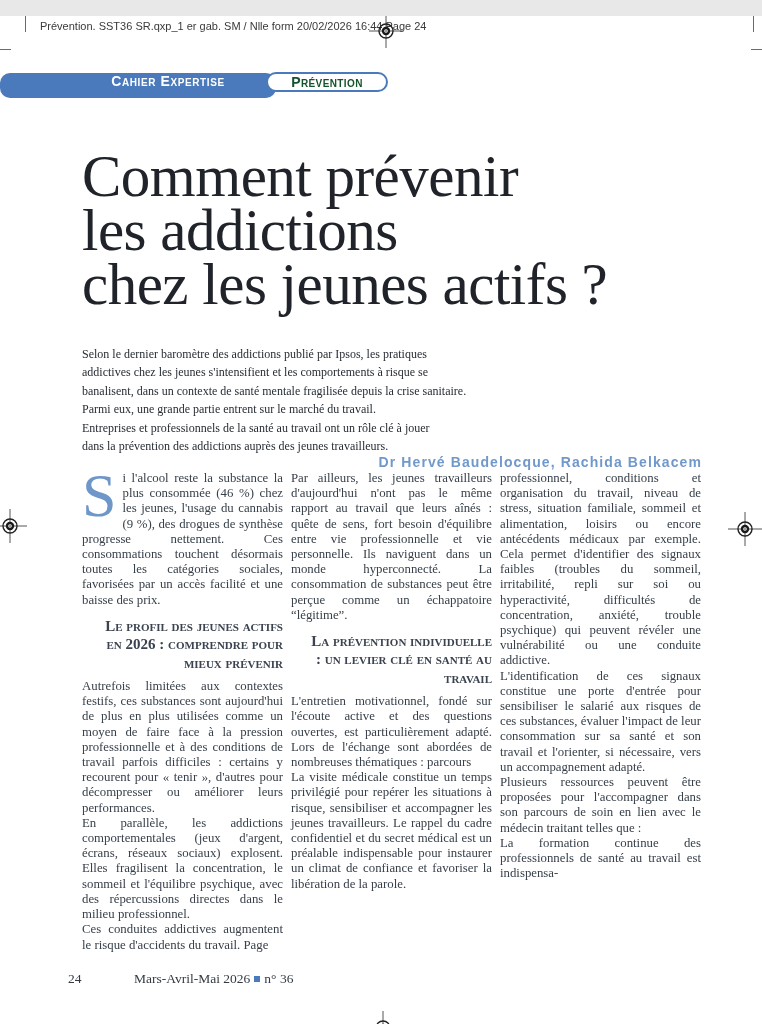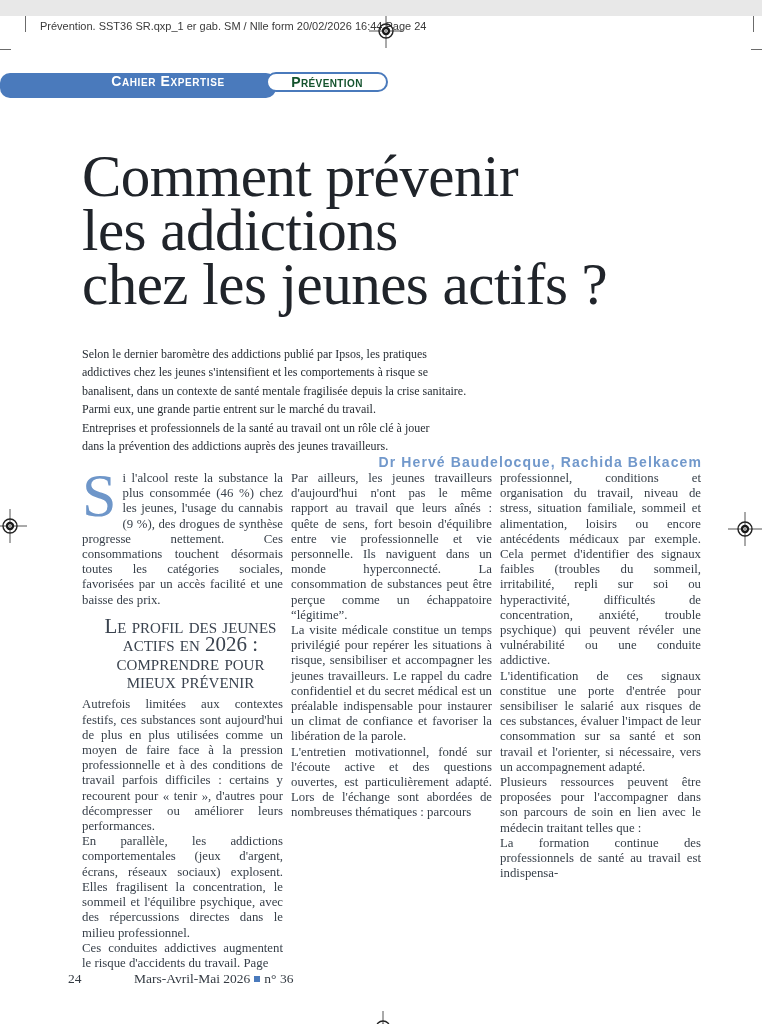--- a/index.html
+++ b/index.html
@@ -30,22 +30,22 @@
   .standfirst{position:absolute;left:82px;top:329px;width:640px;color:#272d34;font-size:12px;
          line-height:18.4px;}
   .standfirst div{white-space:nowrap;}
   .byline{position:absolute;right:60px;top:438px;font-family:"Liberation Sans",sans-serif;
          font-size:14px;font-weight:bold;letter-spacing:1.1px;color:#7198cb;}
   
   .cols{position:absolute;left:82px;top:455px;width:620px;display:flex;gap:8px;}
   .col{width:201px;font-size:12.8px;line-height:15.2px;text-align:justify;hyphens:auto;-webkit-hyphens:auto;}
   .col p{margin:0;}
   .dropcap{float:left;font-size:62px;line-height:45px;color:#6e96c9;padding:2px 6px 0 0;}
-  h3.colhead{margin:9px 0 7px 0;padding-left:16px;font-weight:normal;font-variant:small-caps;
-         font-size:21px;line-height:18.4px;color:#3a434f;text-align:center;}
+  h3.colhead{margin:9px 0 7px 0;padding-left:16px;font-weight:bold;font-variant:small-caps;
+         font-size:15px;line-height:18.4px;color:#3a434f;text-align:right;}
   .bullet{color:#4a7abc;font-size:11px;}
   .bullet-item{text-indent:10px;}
   
   .footer{position:absolute;left:68px;top:955px;font-size:13.5px;color:#333a42;}
   .footer .pgnum{display:inline-block;width:66px;}
   .issue-square{display:inline-block;width:6px;height:6px;background:#4a7abc;margin:0 4px 1px 4px;}
 </style>
 </head>
 <body>
 
@@ -121,22 +121,23 @@
     <div class="col">
       <p><span class="dropcap">S</span><span>i l'alcool reste la substance la plus consommée (46 %) chez les jeunes, l'usage du cannabis (9 %), des drogues de synthèse progresse nettement. Ces consommations touchent désormais toutes les catégories sociales, favorisées par un accès facilité et une baisse des prix.</span></p>
       <h3 class="colhead">Le profil des jeunes actifs en 2026 : comprendre pour mieux prévenir</h3>
       <p>Autrefois limitées aux contextes festifs, ces substances sont aujourd'hui de plus en plus utilisées comme un moyen de faire face à la pression professionnelle et à des conditions de travail parfois difficiles : certains y recourent pour « tenir », d'autres pour décompresser ou améliorer leurs performances.</p>
       <p>En parallèle, les addictions comportementales (jeux d'argent, écrans, réseaux sociaux) explosent. Elles fragilisent la concentration, le sommeil et l'équilibre psychique, avec des répercussions directes dans le milieu professionnel.</p>
       <p>Ces conduites addictives augmentent le risque d'accidents du travail. Page</p>
     </div>
 
     <div class="col">
       <p>Par ailleurs, les jeunes travailleurs d'aujourd'hui n'ont pas le même rapport au travail que leurs aînés : quête de sens, fort besoin d'équilibre entre vie professionnelle et vie personnelle. Ils naviguent dans un monde hyperconnecté. La consommation de substances peut être perçue comme un échappatoire “légitime”.</p>
+      <h3 class="colhead">La prévention individuelle : un levier clé en santé au travail</h3>
+      <p>L'entretien motivationnel, fondé sur l'écoute active et des questions ouvertes, est particulièrement adapté. Lors de l'échange sont abordées de nombreuses thématiques : parcours</p>
       <p>La visite médicale constitue un temps privilégié pour repérer les situations à risque, sensibiliser et accompagner les jeunes travailleurs. Le rappel du cadre confidentiel et du secret médical est un préalable indispensable pour instaurer un climat de confiance et favoriser la libération de la parole.</p>
-      <p>L'entretien motivationnel, fondé sur l'écoute active et des questions ouvertes, est particulièrement adapté. Lors de l'échange sont abordées de nombreuses thématiques : parcours</p>
     </div>
 
     <div class="col">
       <p>professionnel, conditions et organisation du travail, niveau de stress, situation familiale, sommeil et alimentation, loisirs ou encore antécédents médicaux par exemple. Cela permet d'identifier des signaux faibles (troubles du sommeil, irritabilité, repli sur soi ou hyperactivité, difficultés de concentration, anxiété, trouble psychique) qui peuvent révéler une vulnérabilité ou une conduite addictive.</p>
       <p>L'identification de ces signaux constitue une porte d'entrée pour sensibiliser le salarié aux risques de ces substances, évaluer l'impact de leur consommation sur sa santé et son travail et l'orienter, si nécessaire, vers un accompagnement adapté.</p>
       <p>Plusieurs ressources peuvent être proposées pour l'accompagner dans son parcours de soin en lien avec le médecin traitant telles que :</p>
       <p>La formation continue des professionnels de santé au travail est indispensa-</p>
     </div>
 
   </div>

